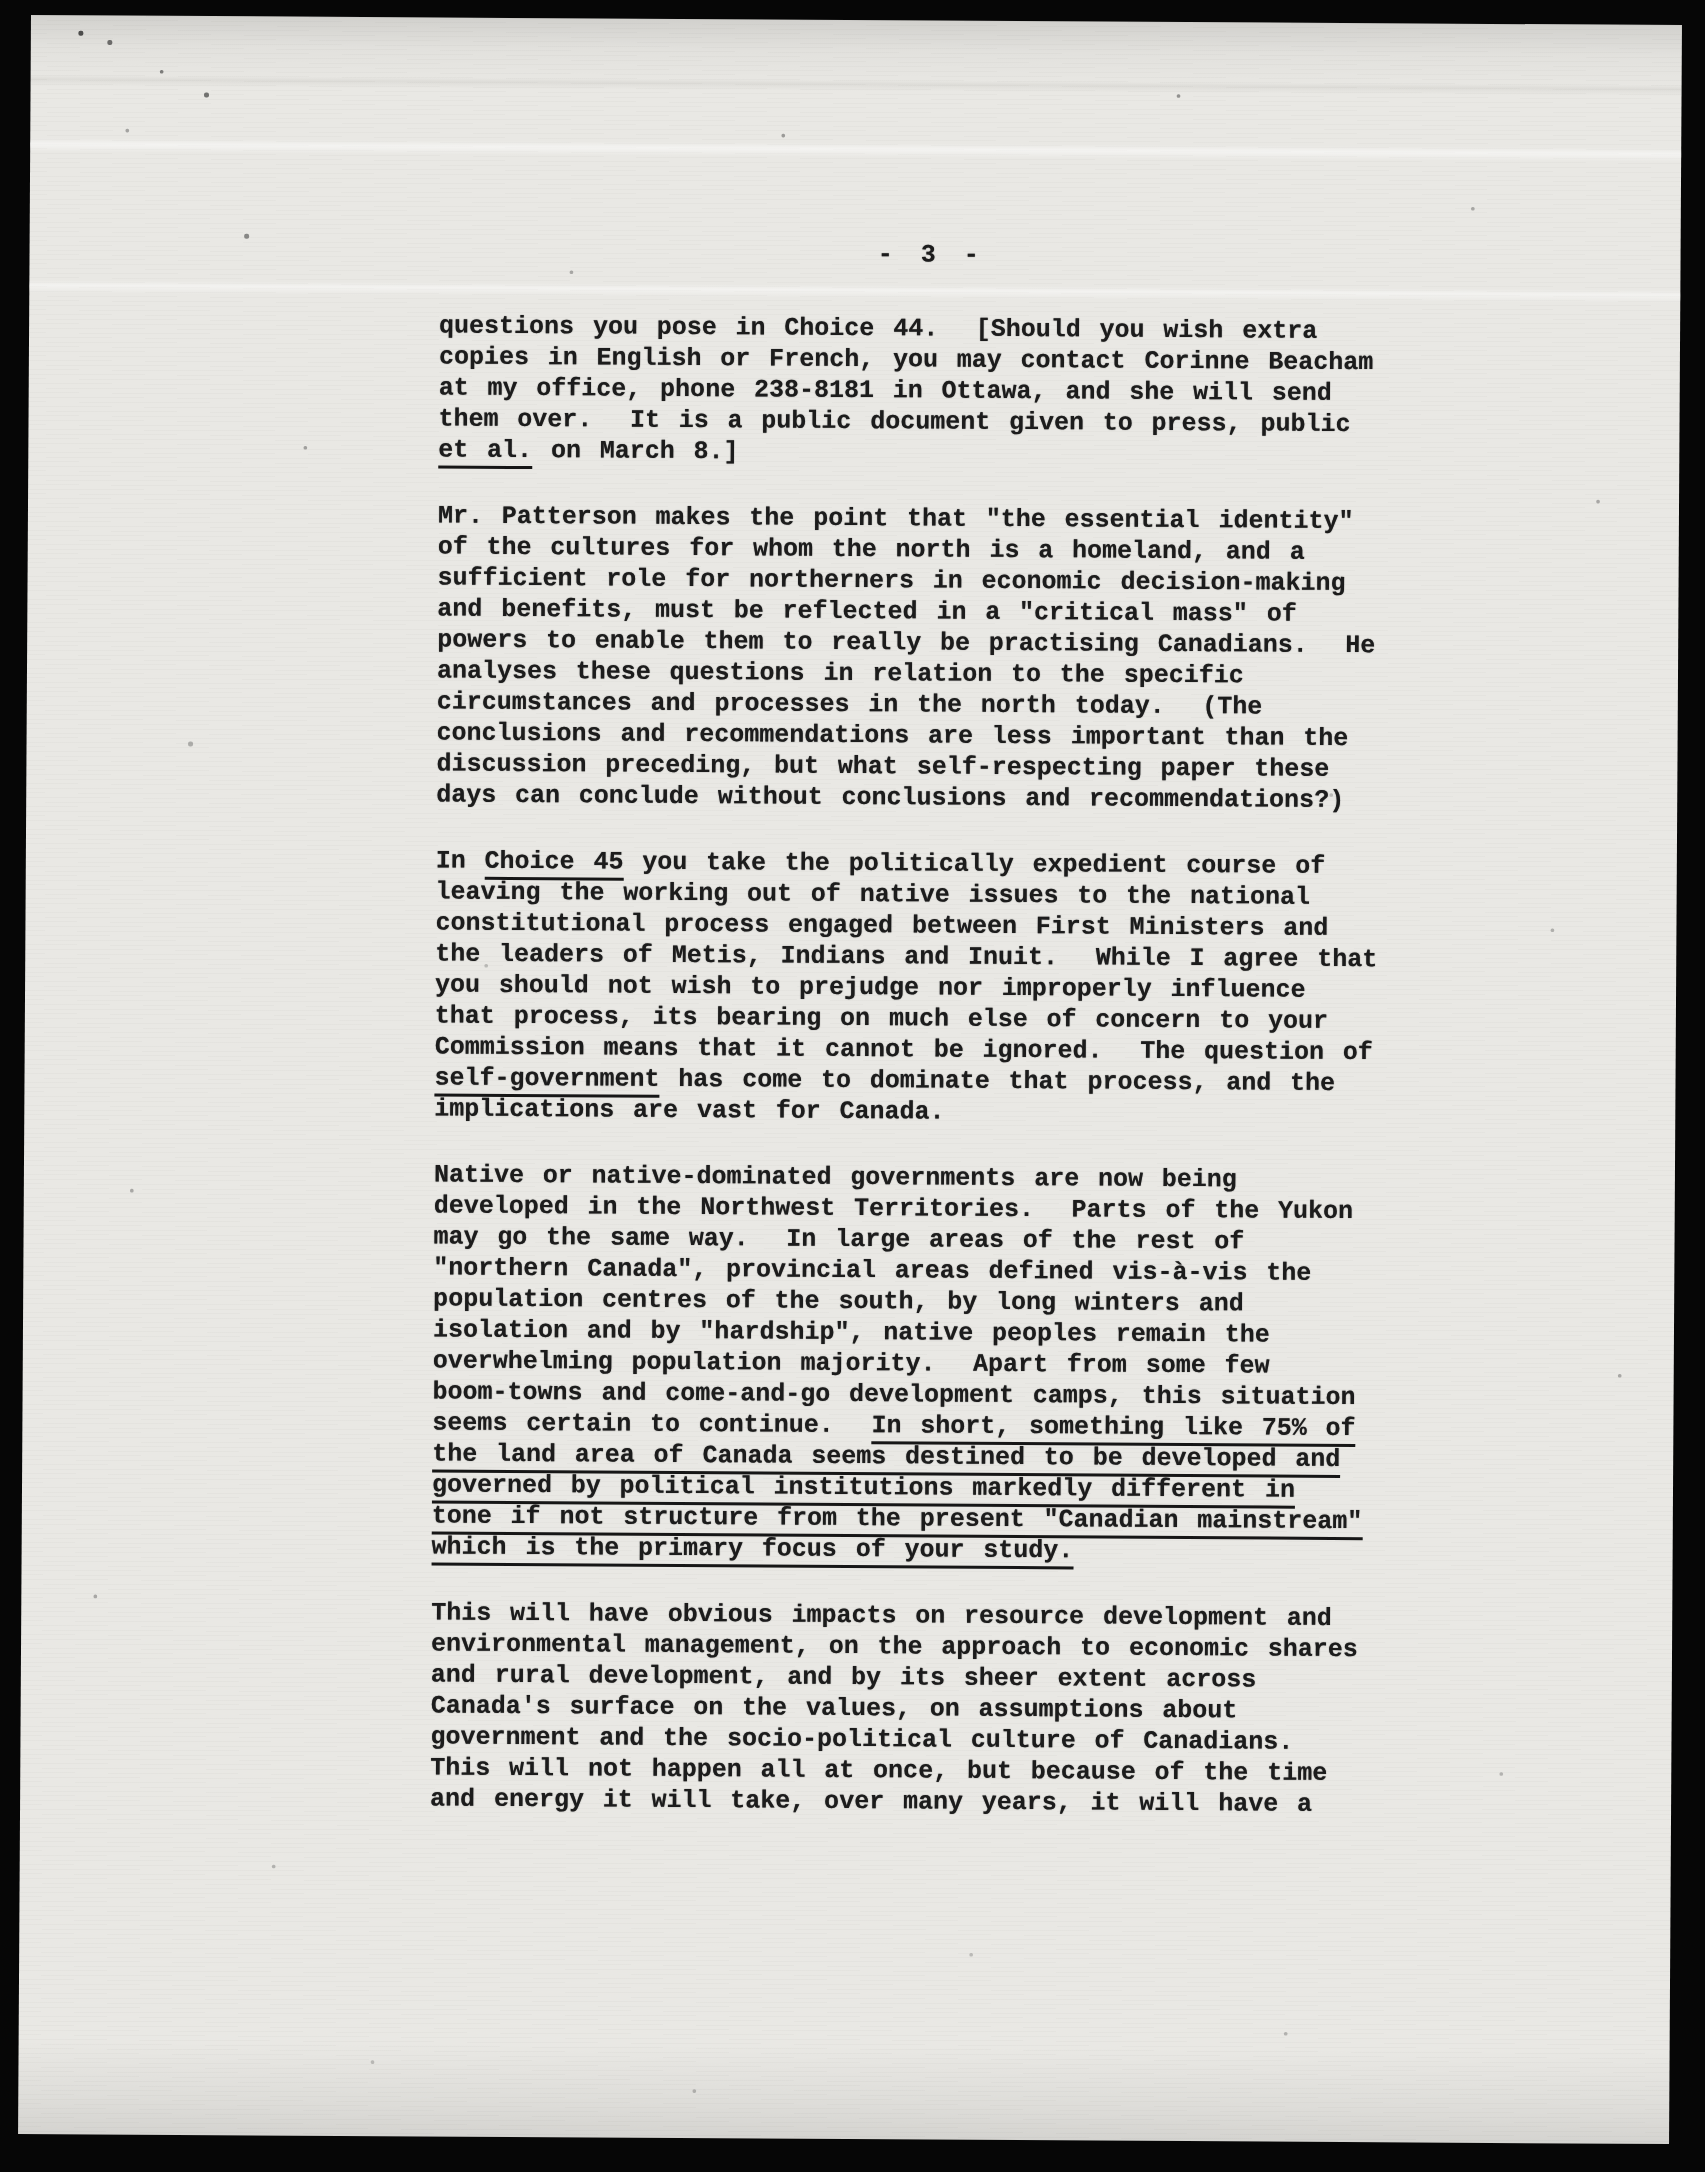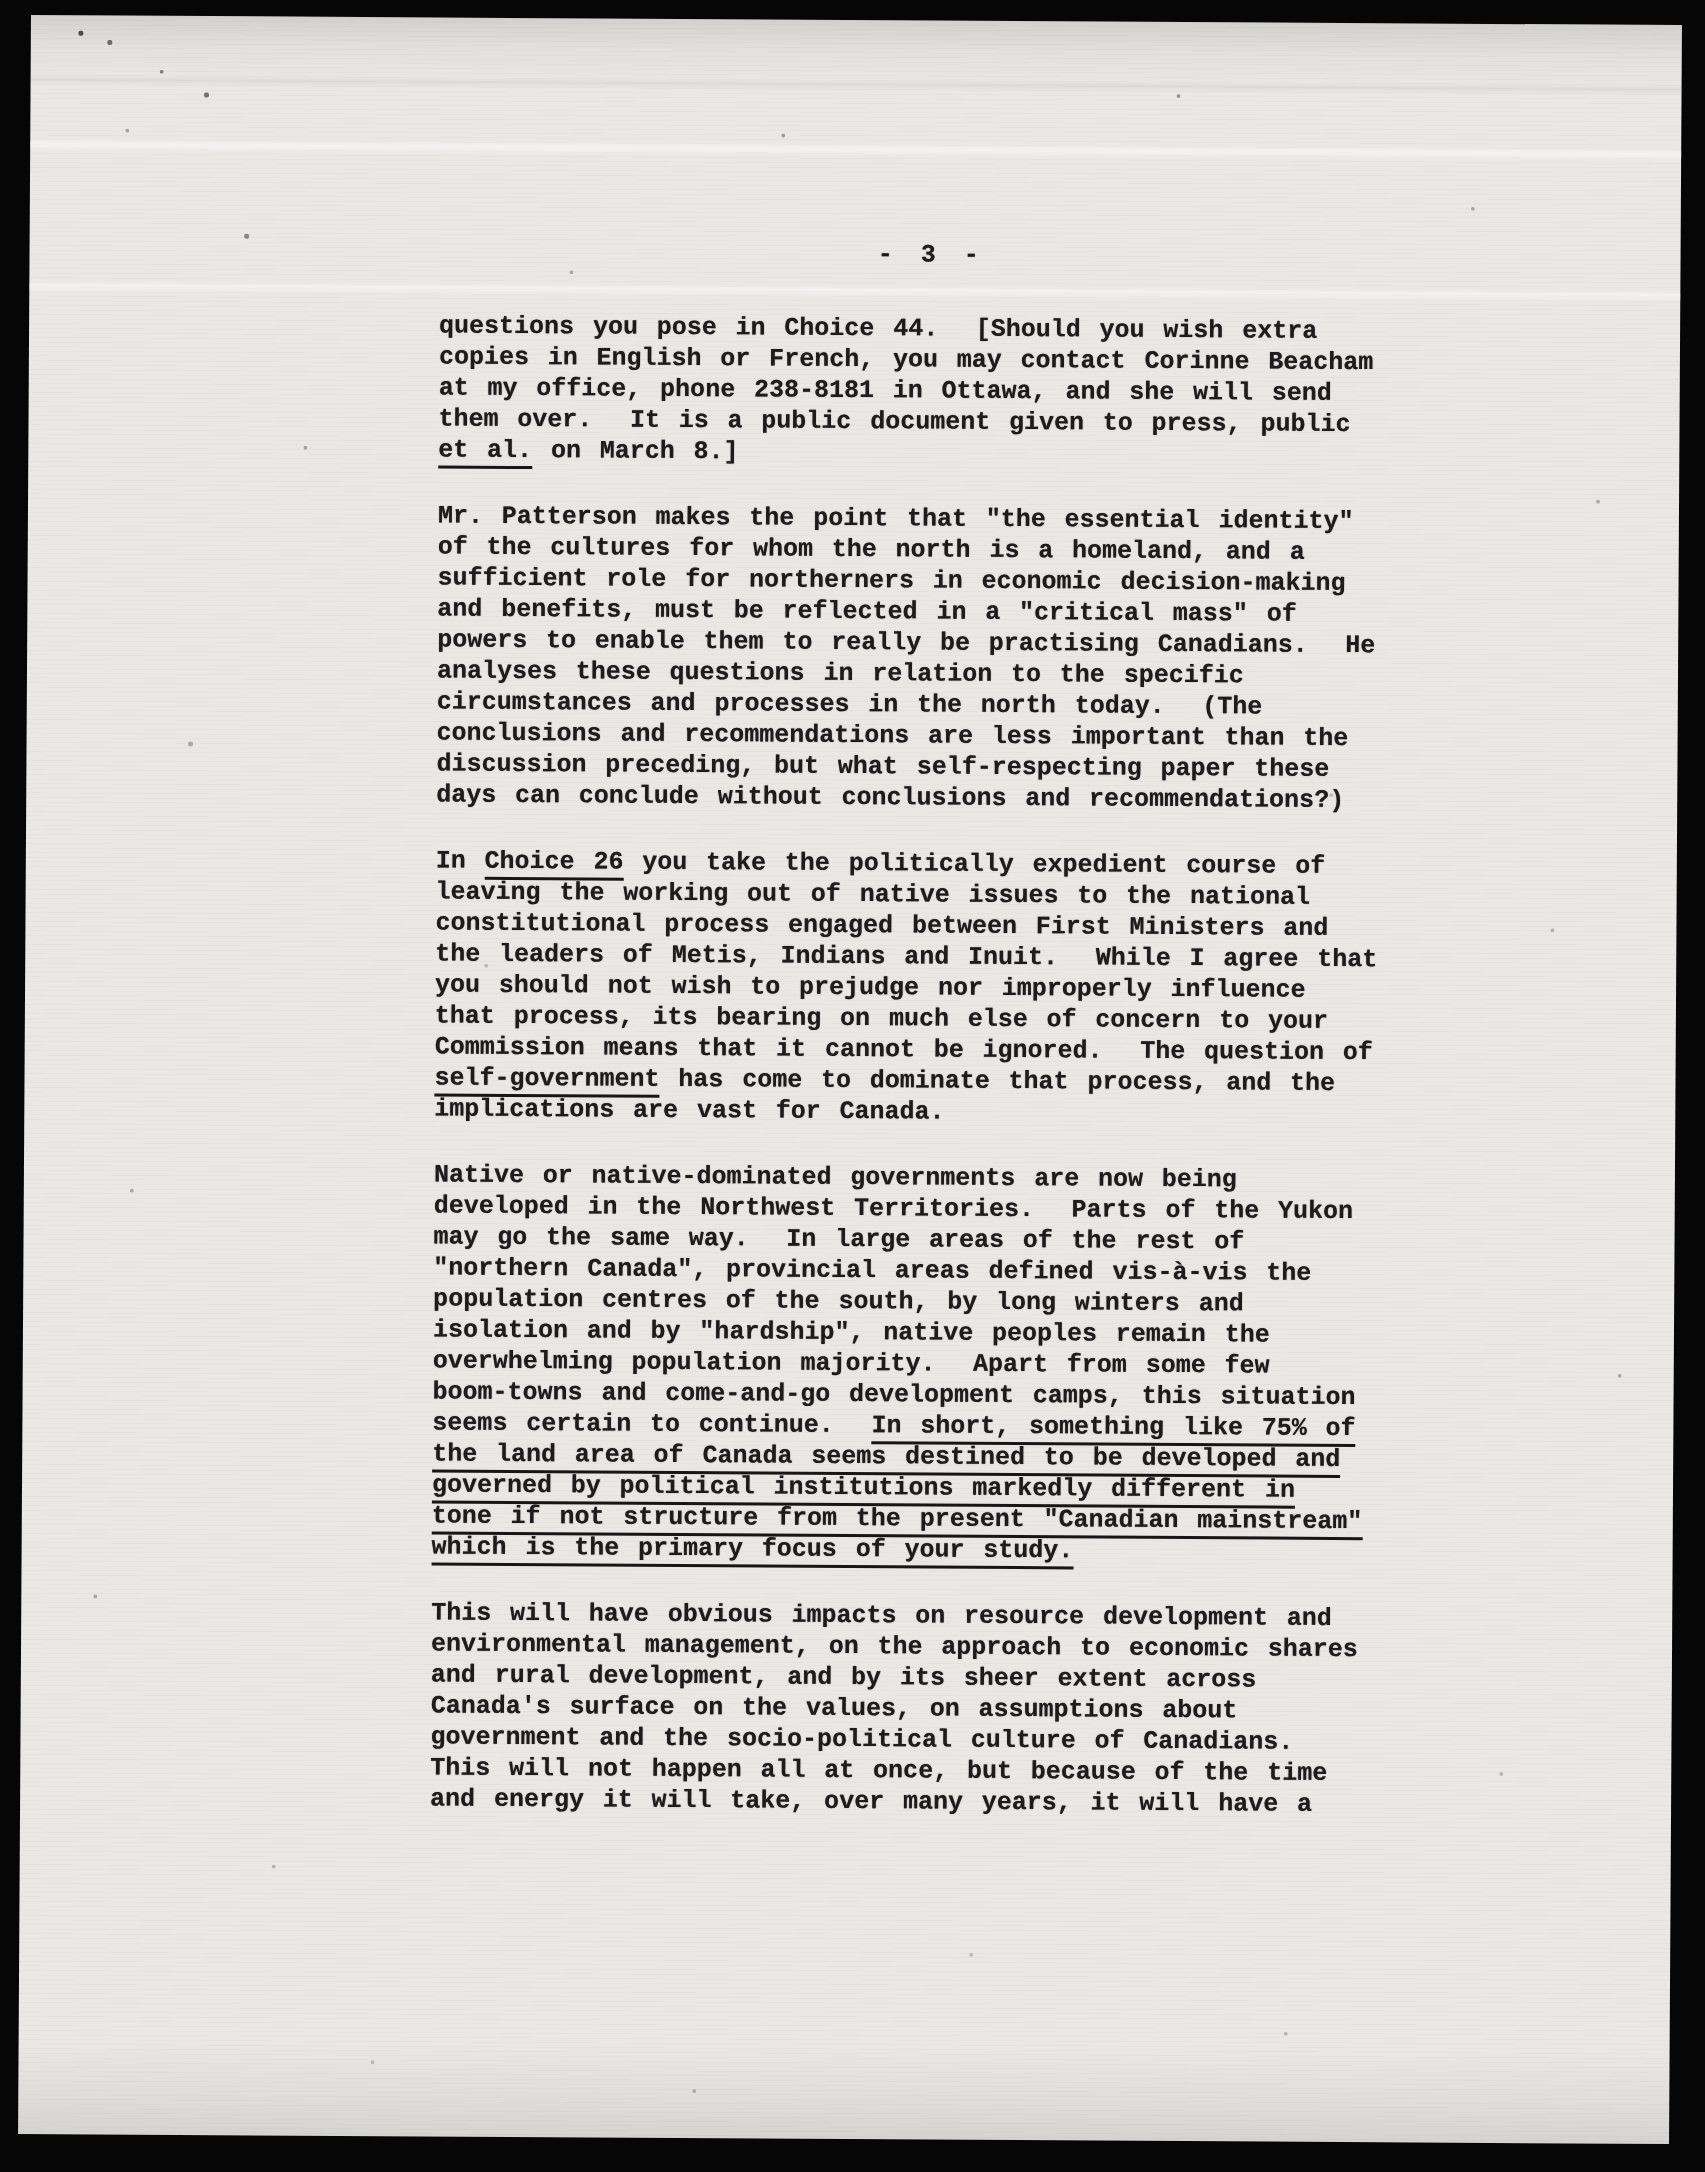--- a/index.html
+++ b/index.html
@@ -117,21 +117,21 @@
           <div class="line"><span>sufficient role for northerners in economic decision-making</span></div>
           <div class="line"><span>and benefits, must be reflected in a "critical mass" of</span></div>
           <div class="line"><span>powers to enable them to really be practising Canadians.  He</span></div>
           <div class="line"><span>analyses these questions in relation to the specific</span></div>
           <div class="line"><span>circumstances and processes in the north today.  (The</span></div>
           <div class="line"><span>conclusions and recommendations are less important than the</span></div>
           <div class="line"><span>discussion preceding, but what self-respecting paper these</span></div>
           <div class="line"><span>days can conclude without conclusions and recommendations?)</span></div>
         </div>
         <div class="para">
-          <div class="line"><span>In </span><span class="u">Choice 26</span><span> you take the politically expedient course of</span></div>
+          <div class="line"><span>In </span><span class="u">Choice 45</span><span> you take the politically expedient course of</span></div>
           <div class="line"><span>leaving the working out of native issues to the national</span></div>
           <div class="line"><span>constitutional process engaged between First Ministers and</span></div>
           <div class="line"><span>the leaders of Metis, Indians and Inuit.  While I agree that</span></div>
           <div class="line"><span>you should not wish to prejudge nor improperly influence</span></div>
           <div class="line"><span>that process, its bearing on much else of concern to your</span></div>
           <div class="line"><span>Commission means that it cannot be ignored.  The question of</span></div>
           <div class="line"><span class="u">self-government</span><span> has come to dominate that process, and the</span></div>
           <div class="line"><span>implications are vast for Canada.</span></div>
         </div>
         <div class="para">

